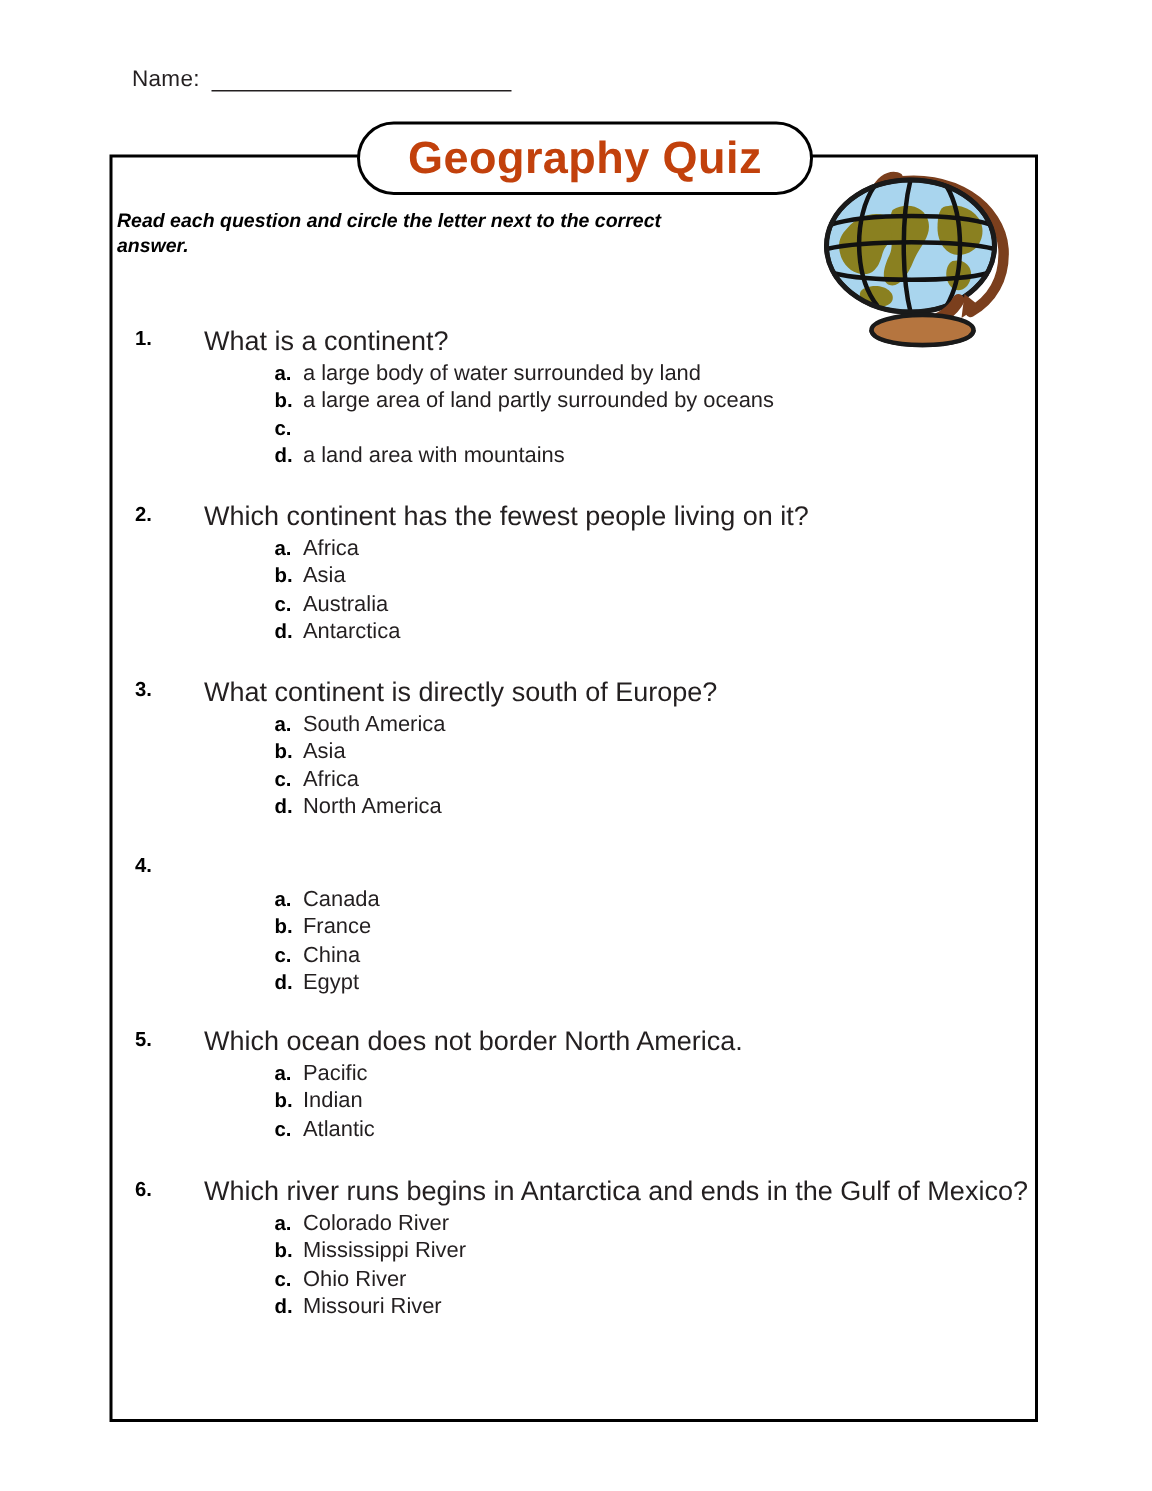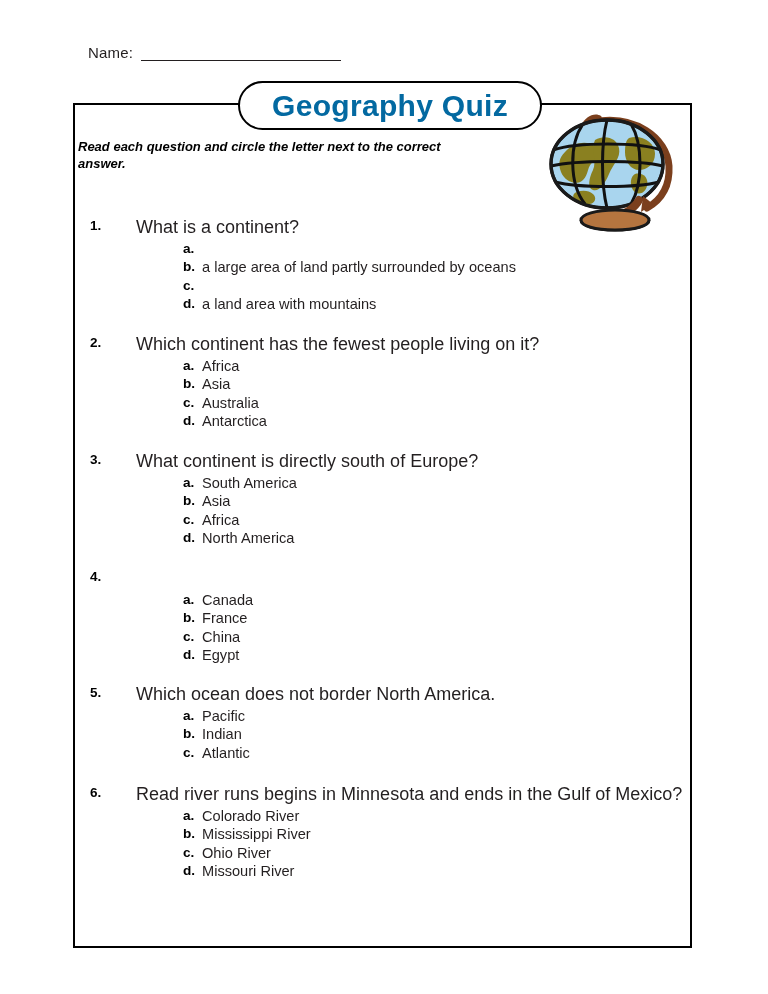--- a/index.html
+++ b/index.html
@@ -56,21 +56,21 @@
     border: 2.4px solid #000;
     border-radius: 26px;
     display: flex;
     align-items: center;
     justify-content: center;
     z-index: 6;
   }
   #title-text {
     font-size: 30px;
     font-weight: bold;
-    color: #0369a1;
+    color: #c2410c;
     letter-spacing: .3px;
     white-space: nowrap;
   }
 
   
   #globe {
     position: absolute;
     left: 543px;
     top: 100px;
     width: 145px;
@@ -195,20 +195,21 @@
 
 <div id="questions">
     <div class="question-block" style="top: 218px;">
       <div class="q-head">
         <span class="q-num">1.</span>
         <span class="q-text">What is a continent?</span>
       </div>
       <div class="answers">
         <div class="answer-row">
           <span class="a-letter">a.</span>
+          <span class="a-text">a large body of water surrounded by land</span>
         </div>
         <div class="answer-row">
           <span class="a-letter">b.</span>
           <span class="a-text">a large area of land partly surrounded by oceans</span>
         </div>
         <div class="answer-row">
           <span class="a-letter">c.</span>
         </div>
         <div class="answer-row">
           <span class="a-letter">d.</span>
@@ -303,21 +304,21 @@
         </div>
         <div class="answer-row">
           <span class="a-letter">c.</span>
           <span class="a-text">Atlantic</span>
         </div>
       </div>
     </div>
     <div class="question-block" style="top: 785px;">
       <div class="q-head">
         <span class="q-num">6.</span>
-        <span class="q-text">Read river runs begins in Minnesota and ends in the Gulf of Mexico?</span>
+        <span class="q-text">Which river runs begins in Antarctica and ends in the Gulf of Mexico?</span>
       </div>
       <div class="answers">
         <div class="answer-row">
           <span class="a-letter">a.</span>
           <span class="a-text">Colorado River</span>
         </div>
         <div class="answer-row">
           <span class="a-letter">b.</span>
           <span class="a-text">Mississippi River</span>
         </div>

